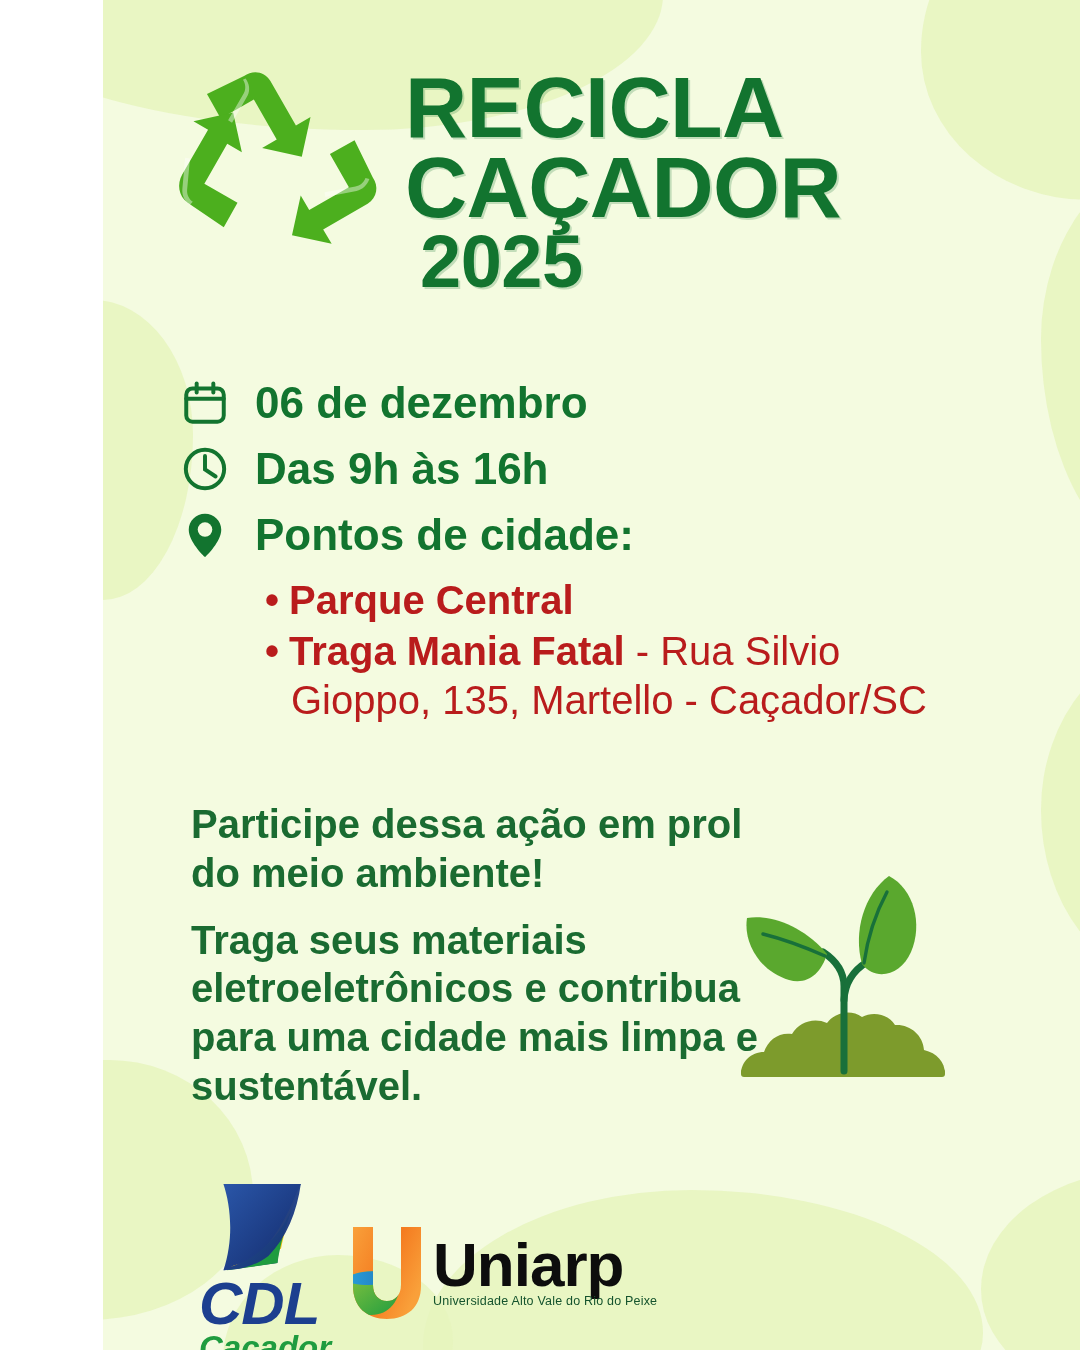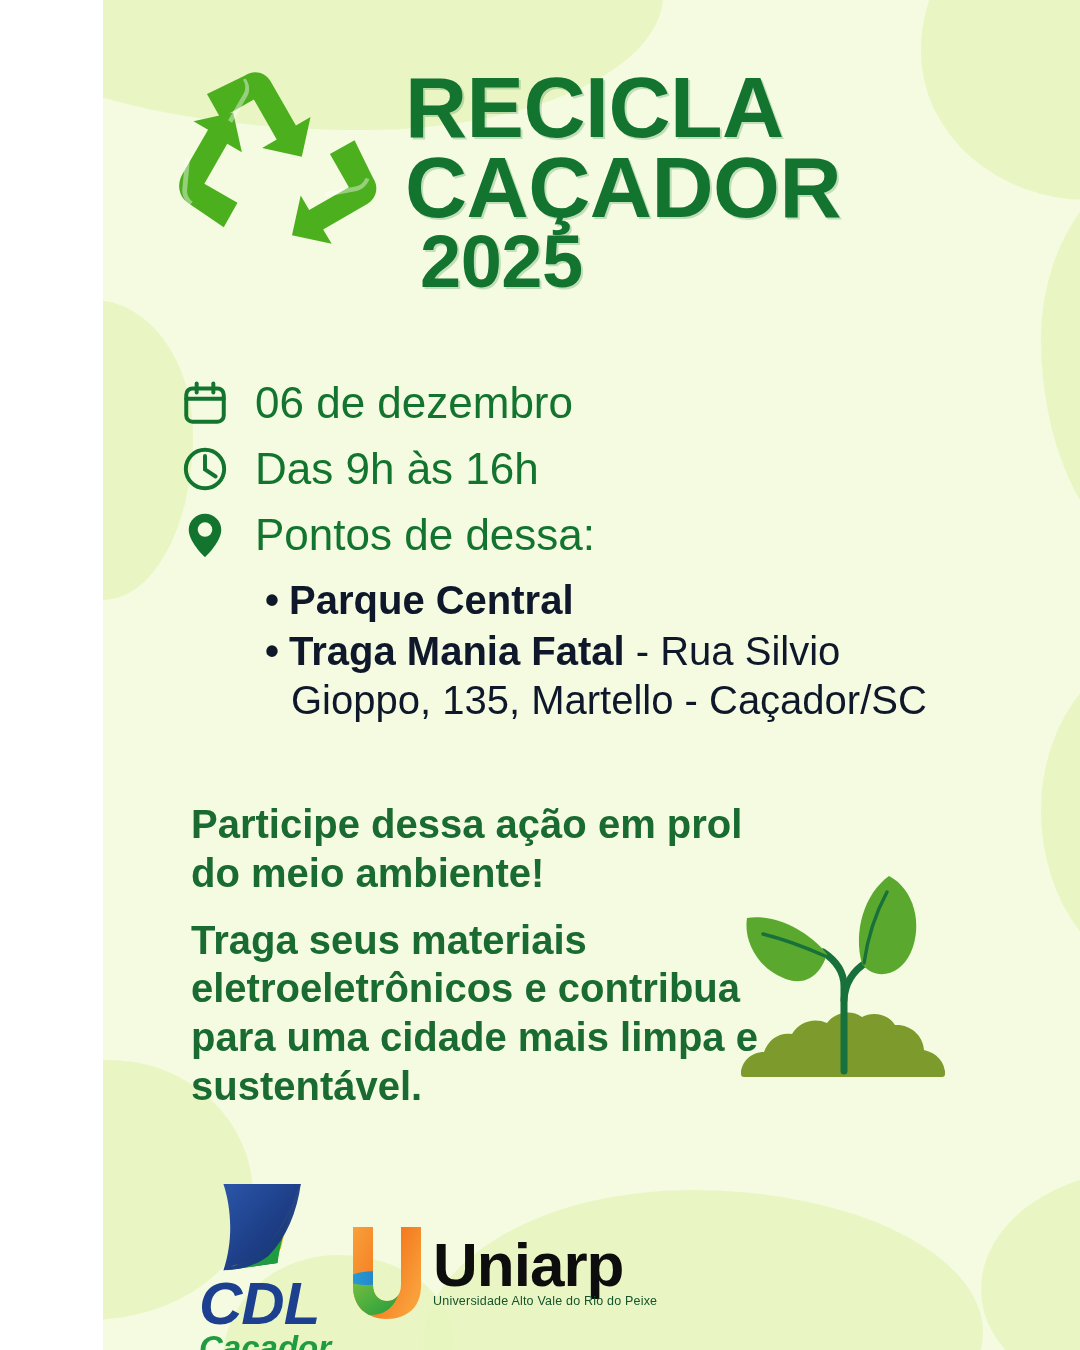--- a/index.html
+++ b/index.html
@@ -130,36 +130,36 @@
   }
   .info-icon {
     width: 56px;
     flex: none;
     display: flex;
     justify-content: center;
     align-items: center;
   }
   .info-text {
     font-size: 44px;
-    font-weight: 400;
+    font-weight: 700;
     color: #12742f;
     margin-left: 22px;
     line-height: 1.05;
   }
 
   .points-list {
     margin-top: 4px;
     margin-left: 88px;
     list-style: none;
     padding: 0;
   }
   .point-item {
     font-size: 40px;
     font-weight: 700;
-    color: #0f172a;
+    color: #b91c1c;
     line-height: 1.22;
     text-indent: -26px;
     padding-left: 26px;
     margin-bottom: 2px;
   }
   .point-item .bullet-dot { margin-right: 10px; }
   .point-addr {
     font-weight: 400;
   }
 
@@ -307,21 +307,21 @@
         <span class="info-text">Das 9h às 16h</span>
       </div>
 
       <div class="info-row">
         <span class="info-icon">
           <svg width="50" height="50" viewBox="0 0 24 24">
             <path d="M12 1.8c-4.3 0-7.8 3.4-7.8 7.7 0 5.6 7.0 12.4 7.3 12.7a0.7 0.7 0 0 0 1 0c0.3-0.3 7.3-7.1 7.3-12.7 0-4.3-3.5-7.7-7.8-7.7z" fill="#12742f"></path>
             <circle cx="12" cy="9.4" r="3.5" fill="#f4fbe0"></circle>
           </svg>
         </span>
-        <span class="info-text">Pontos de dessa:</span>
+        <span class="info-text">Pontos de cidade:</span>
       </div>
 
       <ul class="points-list">
         <li class="point-item">
           <span class="bullet-dot">•</span><span>Parque Central</span><span class="point-addr"></span>
         </li>
         <li class="point-item">
           <span class="bullet-dot">•</span><span>Traga Mania Fatal</span><span class="point-addr"> - Rua Silvio Gioppo, 135, Martello - Caçador/SC</span>
         </li>
       </ul>

